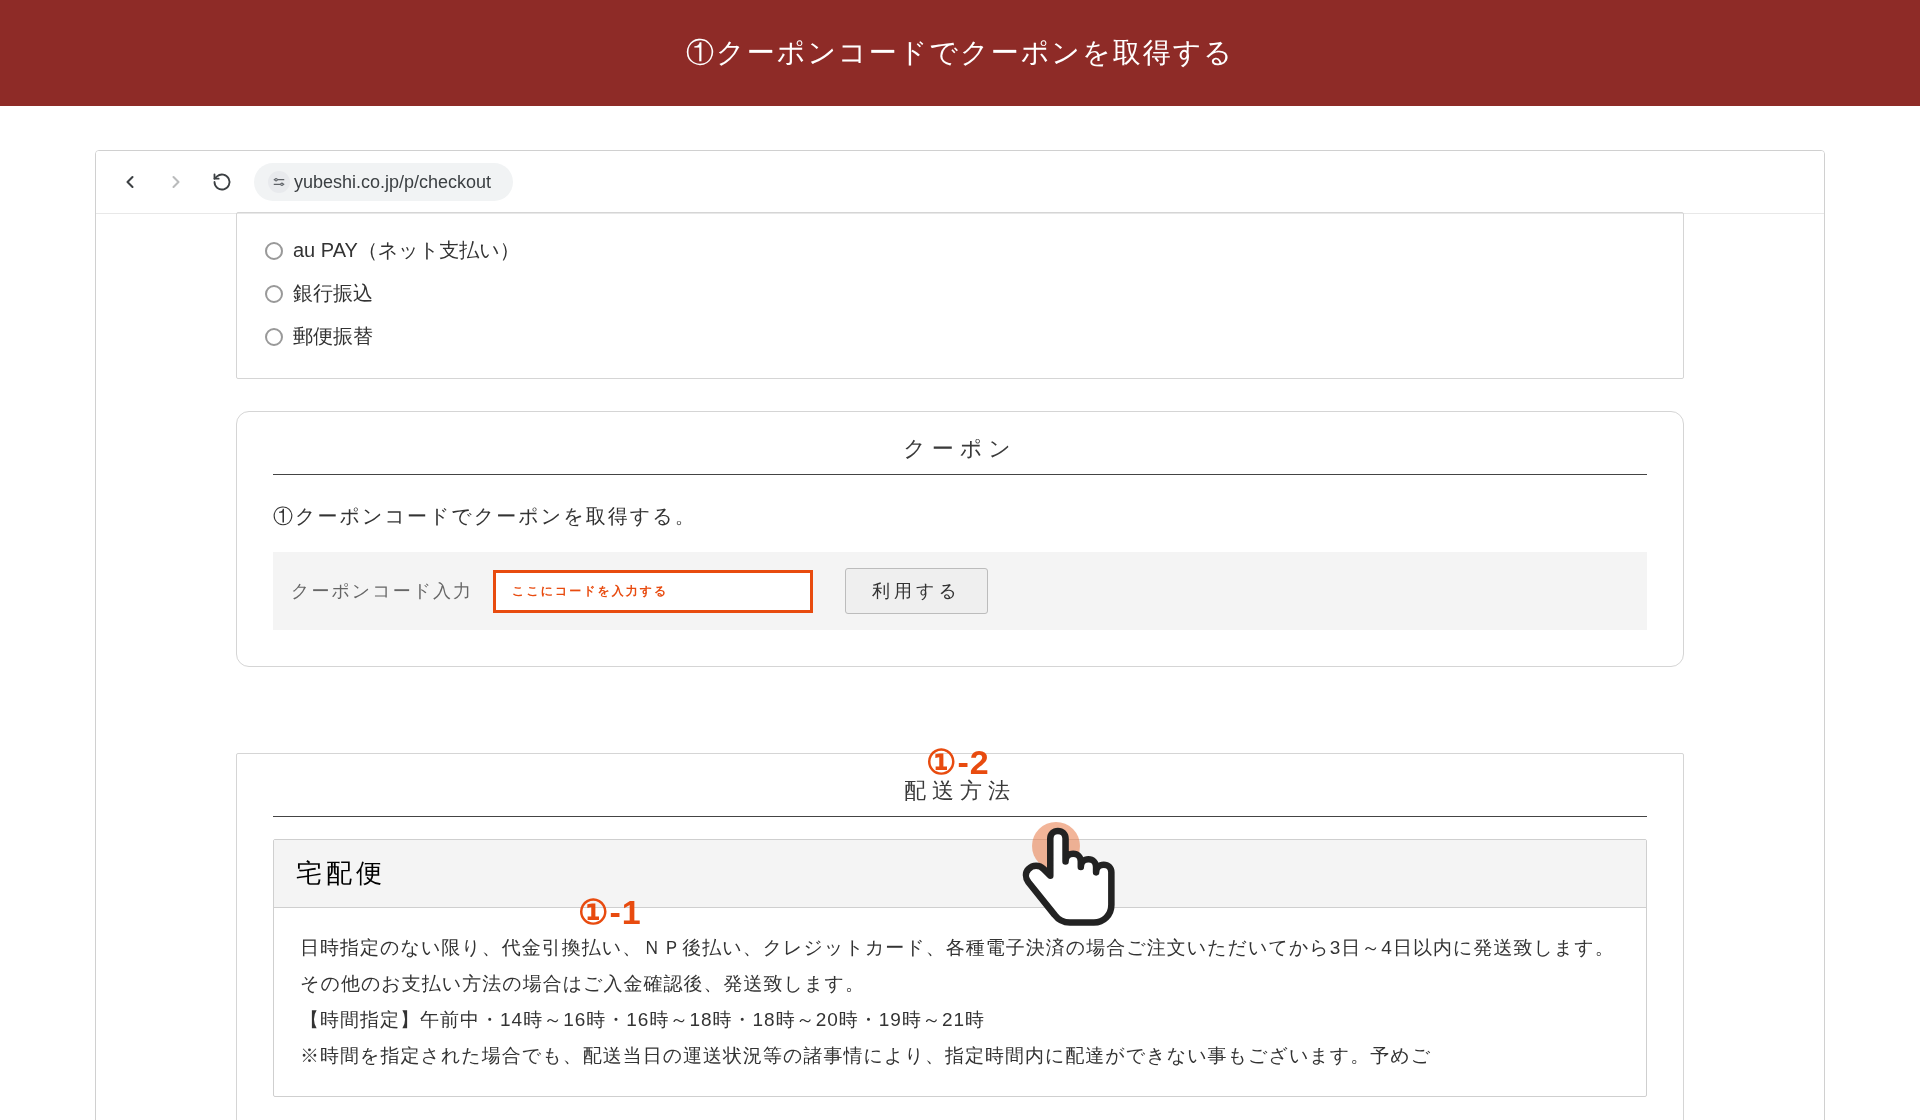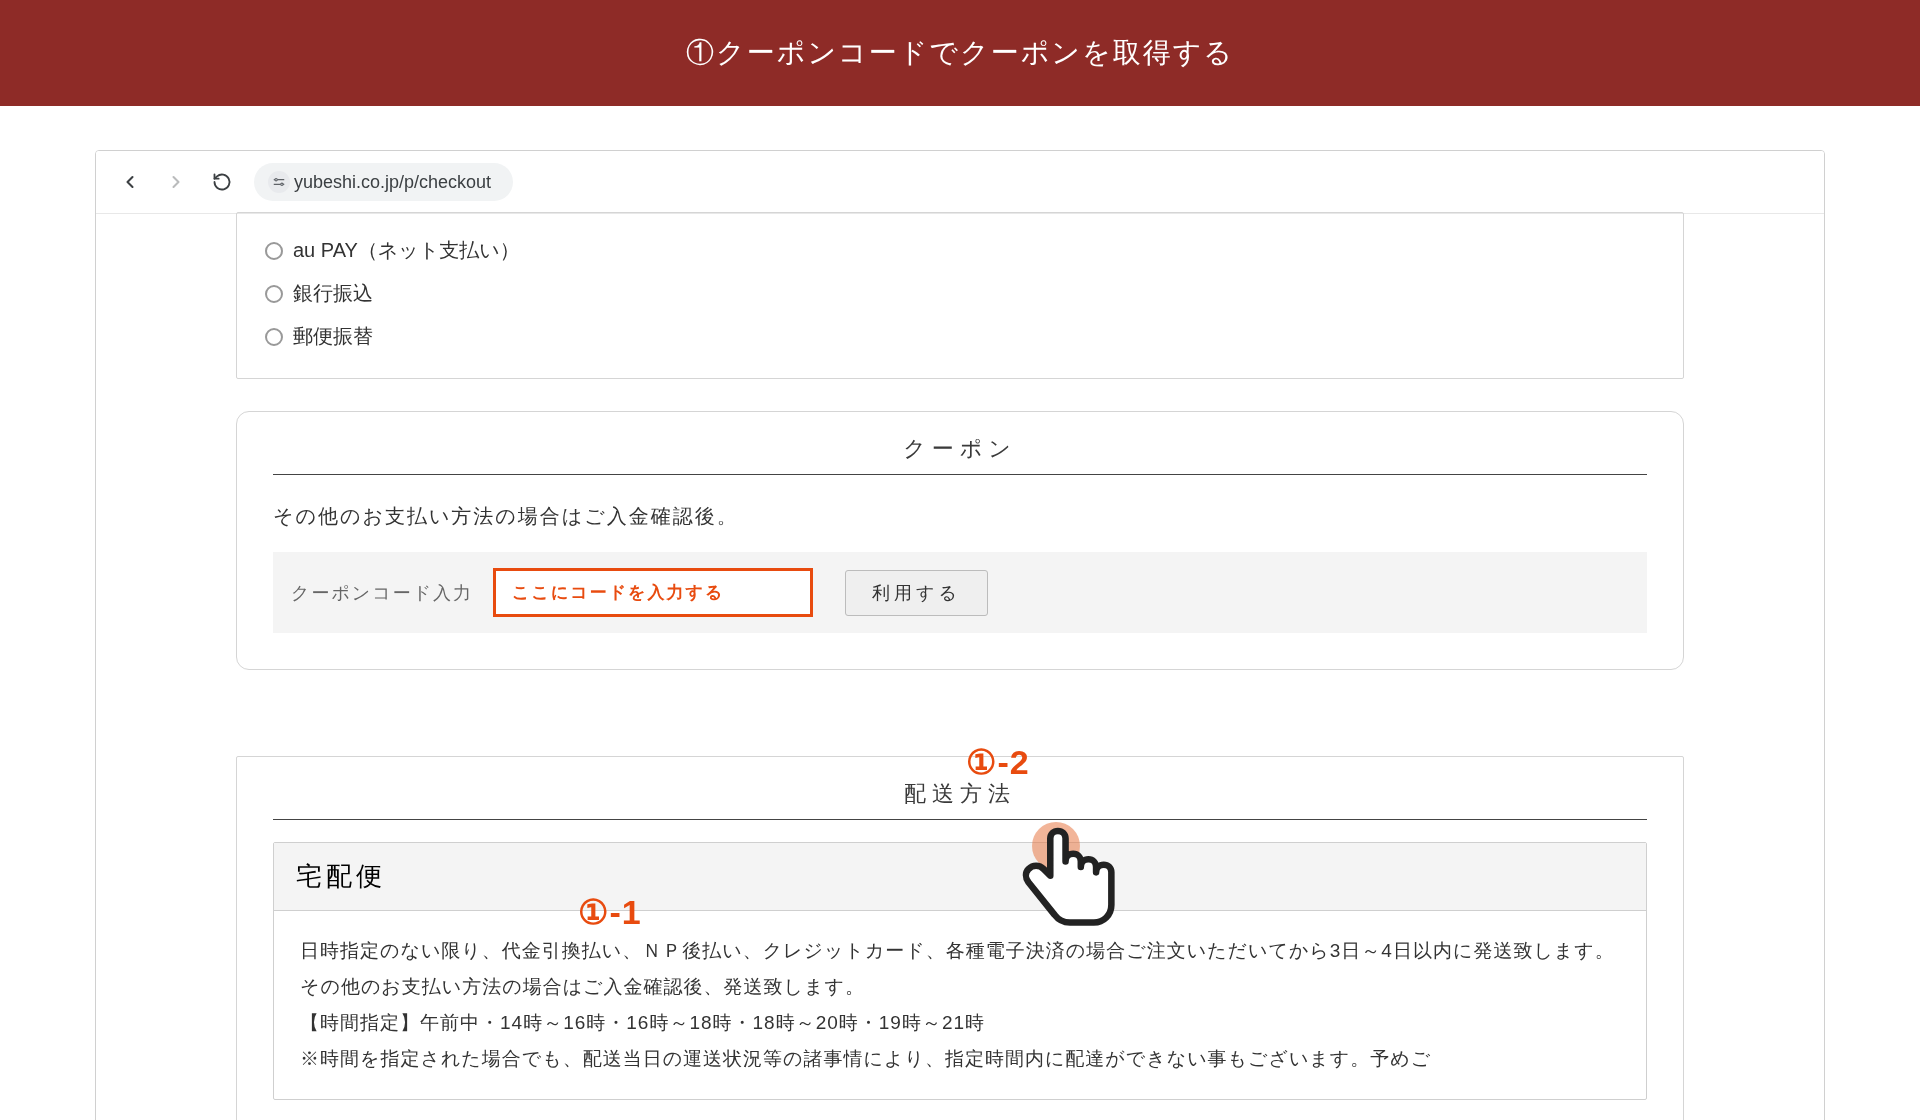--- a/index.html
+++ b/index.html
@@ -15,24 +15,24 @@
 .url-site-icon{width:22px;height:22px;background:#e8eaed;border-radius:50%;display:flex;align-items:center;justify-content:center;font-size:12px;color:#5f6368}
 .page{padding:0 140px;position:relative}
 .pay-box{border:1px solid #d5d5d5;border-radius:2px;padding:16px 28px 20px;margin-top:-2px}
 .radio-row{display:flex;align-items:center;gap:10px;padding:8px 0;font-size:20px;color:#333}
 .radio-circle{width:18px;height:18px;border:2px solid #999;border-radius:50%;display:inline-block}
 .coupon-box{border:1px solid #d5d5d5;border-radius:13px;margin-top:32px;padding:0 36px 36px}
 .section-title{font-size:22px;color:#3a3a3a;text-align:center;padding:22px 0 10px;border-bottom:1px solid #444;letter-spacing:6px}
 .coupon-prompt{font-size:20px;color:#333;margin:28px 0 22px;letter-spacing:2px}
 .coupon-row{display:flex;align-items:center;gap:14px;background:#f4f4f4;padding:16px 18px}
 .coupon-label{font-size:18px;color:#666;letter-spacing:2px;margin-right:6px}
-.coupon-input{border:3px solid #e84b0f;background:#fff;color:#e84b0f;font-size:17px;font-weight:600;padding:10px 16px;letter-spacing:2px;width:320px}
+.coupon-input{border:3px solid #e84b0f;background:#fff;color:#e84b0f;font-size:12px;font-weight:600;padding:10px 16px;letter-spacing:2px;width:320px}
 .apply-btn{margin-left:18px;background:#efefef;border:1px solid #bcbcbc;border-radius:3px;padding:10px 26px;font-size:18px;color:#333;letter-spacing:4px;position:relative}
 .badge{position:absolute;color:#e84b0f;font-size:34px;font-weight:600;font-family:"Arial",sans-serif;letter-spacing:1px}
-.badge-12{left:870px;top:530px}
+.badge-12{left:830px;top:530px}
 .badge-11{left:482px;top:680px}
 .click-dot{position:absolute;left:936px;top:610px;width:48px;height:48px;border-radius:50%;background:rgba(232,120,70,.55)}
 .hand{position:absolute;left:920px;top:608px;width:110px;height:120px}
 .ship-box{border:1px solid #d5d5d5;border-radius:2px;margin-top:86px;padding:0 36px 30px}
 .ship-inner{margin-top:22px}
 .ship-method{border:1px solid #cfcfcf;border-radius:2px}
 .ship-head{background:#f4f4f4;padding:16px 22px;font-size:26px;letter-spacing:4px;border-bottom:1px solid #cfcfcf}
 .ship-body{padding:22px 26px;font-size:19px;line-height:1.9;color:#333;letter-spacing:1px}
 </style>
 </head>
@@ -85,21 +85,21 @@
         <span>銀行振込</span>
       </div>
       <div class="radio-row">
         <span class="radio-circle"></span>
         <span>郵便振替</span>
       </div>
     </div>
 
     <div class="coupon-box">
       <div class="section-title">クーポン</div>
-      <div class="coupon-prompt">その他のお支払い方法の場合はご入金確認後。</div>
+      <div class="coupon-prompt">①クーポンコードでクーポンを取得する。</div>
       <div class="coupon-row">
         <span class="coupon-label">クーポンコード入力</span>
         <div class="coupon-input">ここにコードを入力する</div>
         <button class="apply-btn">利用する</button>
       </div>
     </div>
 
     <div class="badge badge-12">①-2</div>
     <div class="badge badge-11">①-1</div>
     <div class="click-dot"></div>

